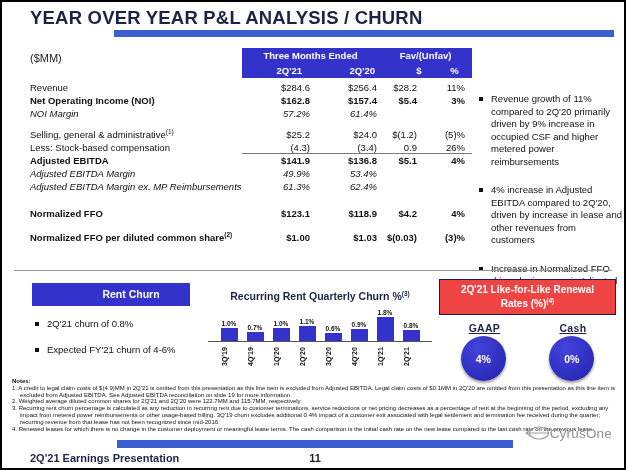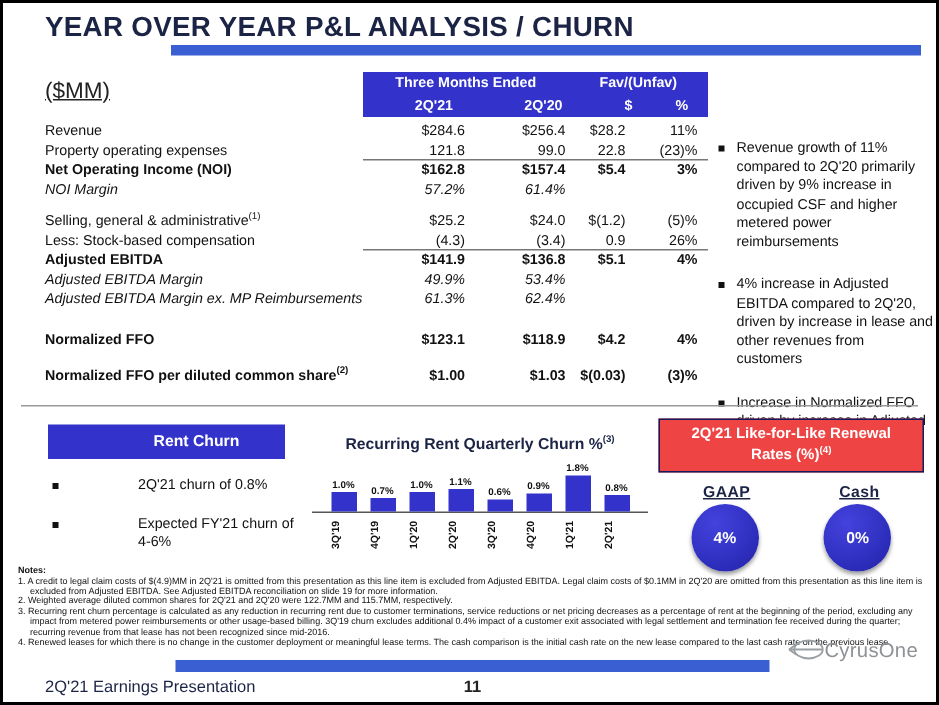--- a/index.html
+++ b/index.html
@@ -7,21 +7,21 @@
   body { font-family:"Liberation Sans", sans-serif; background:#fff; }
   .slide { position:relative; width:626px; height:470px; border:2px solid #000; background:#fff; overflow:hidden; }
 
   
   .title { position:absolute; left:28px; top:5px; font-size:18.5px; font-weight:bold; color:#1c2445; letter-spacing:.2px; }
   .title-bar { position:absolute; left:112px; top:28px; width:500px; height:7px; background:#3a5fd3; }
 
   
   .pl-table { position:absolute; left:28px; top:46px; width:442px; font-size:9.5px; color:#111; }
   .thead { display:flex; }
-  .units { width:212px; padding-top:4px; font-size:15px; color:#222;text-decoration:underline; }
+  .units { width:212px; padding-top:4px; font-size:11px; color:#222; }
   .hbox { width:230px; background:#3333cc; color:#fff; font-weight:bold; }
   .hrow1, .hrow2 { display:flex; height:15px; line-height:15px; }
   .hg1 { width:137px; text-align:center; }
   .hg2 { width:93px; text-align:center; }
   .hc1 { width:70px; text-align:right; padding-right:10px; }
   .hc2 { width:67px; text-align:right; padding-right:4px; }
   .hc3 { width:58px; text-align:center; padding-left:22px; }
   .hc4 { width:35px; text-align:center; }
   .trow { display:flex; height:13px; line-height:13px; margin-top:0; }
   .trow.first { margin-top:3px; }
@@ -45,21 +45,21 @@
   .citem { display:flex; margin-bottom:16px; }
   .sq { flex:0 0 4px; width:4px; height:4px; background:#111; margin:4px 8px 0 0; }
   .ctext { font-size:9.5px; line-height:12.5px; color:#111; }
 
   
   .divider { position:absolute; left:12px; top:268px; width:598px; height:1px; background:#999; }
 
   
   .rent-box { position:absolute; left:30px; top:281px; width:158px; height:23px; background:#3333cc; color:#fff; font-weight:bold; font-size:10.5px; text-align:center; line-height:23px;padding-left:40px; }
   .rent-bullets { position:absolute; left:33px; top:316px; width:170px; }
-  .rent-bullets .citem { margin-bottom:13px;gap:45px; }
+  .rent-bullets .citem { margin-bottom:13px; }
 
   
   .chart { position:absolute; left:206px; top:288px; width:224px; }
   .chart-title { text-align:center; font-size:10.5px; font-weight:bold; color:#1c2445; }
   .bars-row { display:flex; align-items:flex-end; justify-content:center; gap:9px; height:37px; margin-top:3px; border-bottom:1.5px solid #555; padding:0 2px; }
   .bcol { width:17px; display:flex; flex-direction:column; align-items:center; justify-content:flex-end; }
   .bval { font-size:6.5px; font-weight:bold; color:#111; white-space:nowrap; margin-bottom:1px; }
   .bar { width:17px; }
   .cats-row { display:flex; justify-content:center; gap:9px; padding:2px 2px 0 2px; }
   .bcat { width:17px; height:26px; display:flex; align-items:flex-start; justify-content:center; writing-mode:vertical-rl; transform:rotate(180deg); font-size:7px; font-weight:bold; color:#111; }
@@ -71,21 +71,21 @@
   .renewal-circles { position:absolute; left:437px; top:334px; width:177px; display:flex; justify-content:space-around; }
   .circle { width:45px; height:45px; border-radius:50%; background:radial-gradient(circle at 35% 28%, #4343de 0%, #2c2cba 70%, #22229e 100%); box-shadow:0 2px 3px rgba(0,0,0,.4); color:#fff; font-weight:bold; font-size:10.5px; display:flex; align-items:center; justify-content:center; }
 
   
   .notes { position:absolute; left:10px; top:376px; width:606px; font-size:6px; line-height:6.8px; color:#111; }
   .notes-heading { font-weight:bold; }
   .note { padding-left:8px; text-indent:-8px; }
 
   
   .footer-bar { position:absolute; left:115px; top:438px; width:396px; height:8px; background:#3a5fd3; }
-  .footer-left { position:absolute; left:28px; top:450px; font-size:11px; font-weight:normal; color:#1c2445; }
+  .footer-left { position:absolute; left:28px; top:450px; font-size:11px; font-weight:bold; color:#1c2445; }
   .footer-page { position:absolute; left:0; top:450px; width:626px; text-align:center; font-size:11px; font-weight:bold; color:#222; }
   .logo { position:absolute; right:12px; top:423px; display:flex; align-items:flex-end; }
   .logo-text { font-size:13.5px; color:#8e9296; letter-spacing:.2px; }
 </style>
 </head>
 <body>
 
 <div class="slide">
 
   <div class="title">YEAR OVER YEAR P&amp;L ANALYSIS / CHURN</div>
@@ -108,29 +108,20 @@
       </div>
     </div>
 
     <div class="trow first">
       <div class="tlabel"><span>Revenue</span></div>
       <div class="tnums">
           <span class="tc c1">$284.6</span>
           <span class="tc c2">$256.4</span>
           <span class="tc c3">$28.2</span>
           <span class="tc c4">11%</span>
-        </div>
-    </div>
-    <div class="trow u">
-      <div class="tlabel"><span>Property operating expenses</span></div>
-      <div class="tnums">
-          <span class="tc c1">121.8</span>
-          <span class="tc c2">99.0</span>
-          <span class="tc c3">22.8</span>
-          <span class="tc c4">(23)%</span>
         </div>
     </div>
     <div class="trow b">
       <div class="tlabel"><span>Net Operating Income (NOI)</span></div>
       <div class="tnums">
           <span class="tc c1">$162.8</span>
           <span class="tc c2">$157.4</span>
           <span class="tc c3">$5.4</span>
           <span class="tc c4">3%</span>
         </div>

